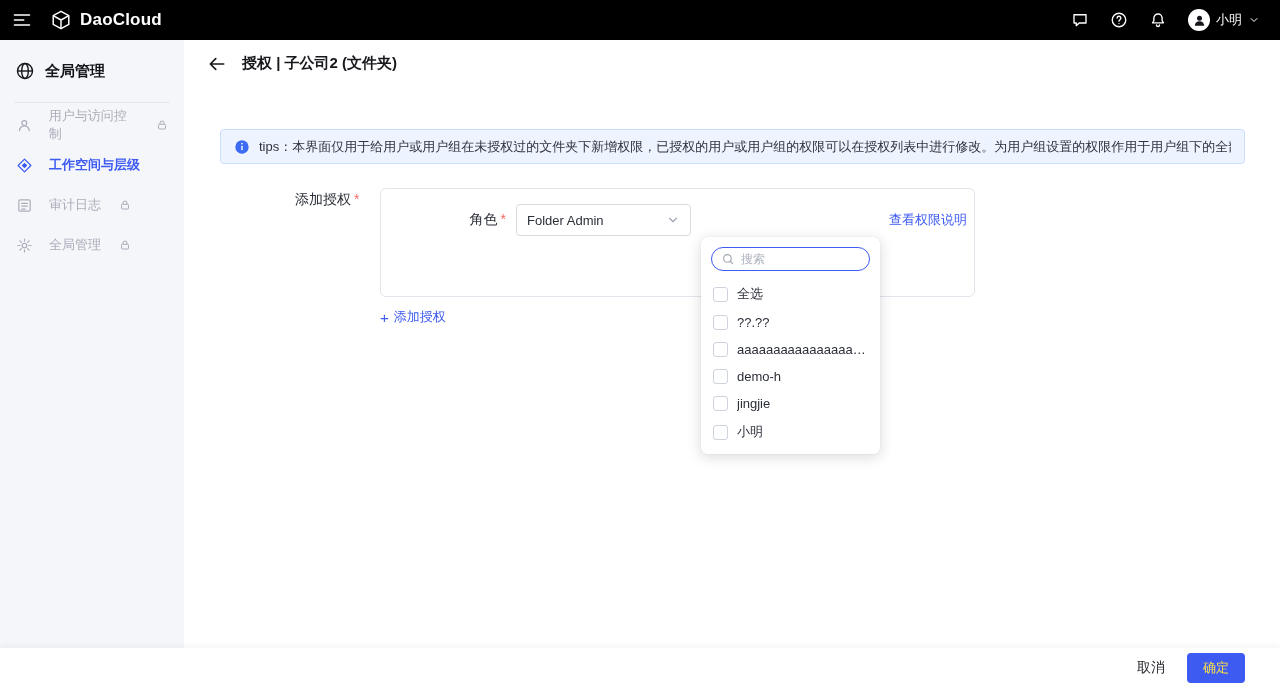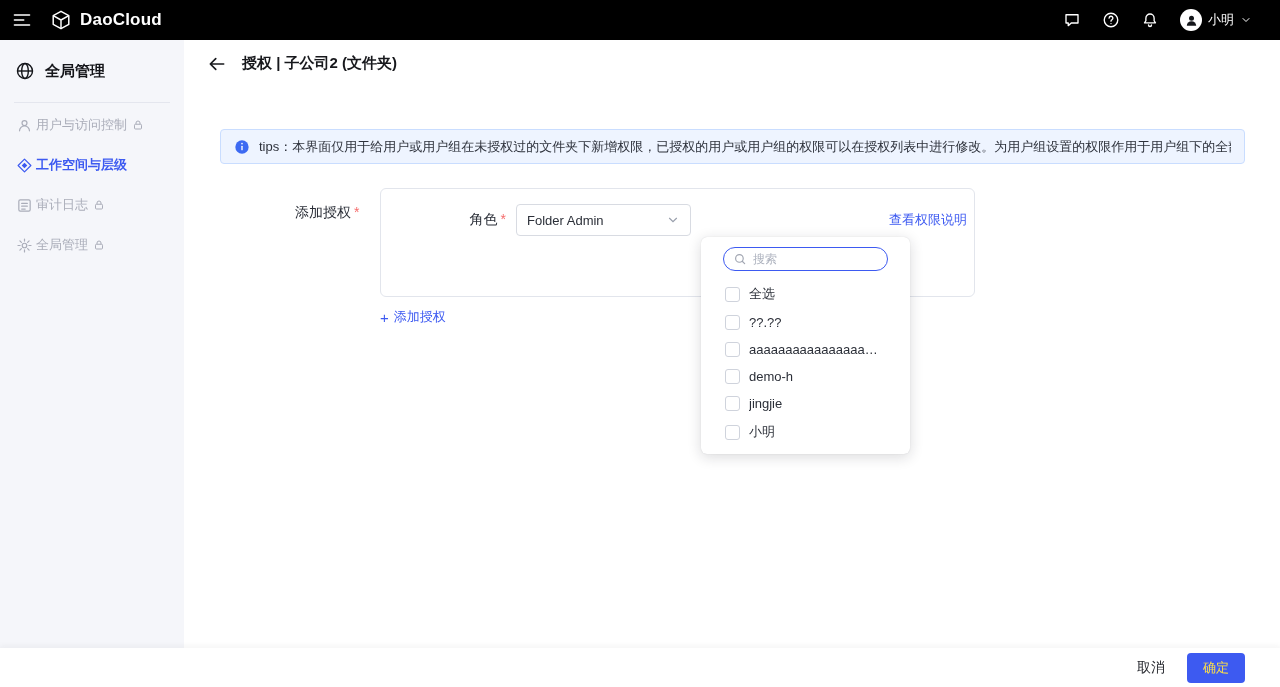--- a/index.html
+++ b/index.html
@@ -1,66 +1,66 @@
 <!DOCTYPE html>
 <html style="--primary: #3d5af1; --topbar-bg: #000000; --sidebar-bg: #f5f6fa; --tips-bg: #eef4ff; --tips-border: #c9ddff; --required-red: #f56c6c;"><head>
 <meta charset="utf-8">
 <style>
   * { margin:0; padding:0; box-sizing:border-box; }
   html,body { width:1280px; height:687px; overflow:hidden; }
   body { font-family:"Liberation Sans","DejaVu Sans",sans-serif; background:#fff; color:#26282e; }
   .app { position:relative; width:1280px; height:687px; display:flex; flex-direction:column; }
 
   
-  .topbar { flex:0 0 40px; height:40px; background:var(--topbar-bg,#000); display:flex; align-items:center; justify-content:space-between; padding:0 28px 0 12px; color:#fff; }
+  .topbar { flex:0 0 40px; height:40px; background:var(--topbar-bg,#000); display:flex; align-items:center; justify-content:space-between; padding:0 20px 0 12px; color:#fff; }
   .tb-left { display:flex; align-items:center; gap:18px; }
   .icon-btn { background:none; border:none; color:#fff; display:inline-flex; align-items:center; cursor:pointer; padding:0; }
   .brand { display:flex; align-items:center; gap:8px; cursor:pointer; }
   .brand-text { font-weight:bold; font-size:17px; letter-spacing:.2px; }
   .tb-right { display:flex; align-items:center; gap:21px; }
   .avatar { width:22px; height:22px; border-radius:50%; background:#fff; display:inline-flex; align-items:center; justify-content:center; }
   .user-wrap { display:flex; align-items:center; gap:6px; cursor:pointer; font-size:13px; }
 
   
   .layout { flex:1 1 auto; display:flex; min-height:0; }
   .sidebar { flex:0 0 184px; width:184px; background:var(--sidebar-bg,#f5f6fa); padding-top:12px; }
   .sb-title { display:flex; align-items:center; gap:10px; padding:0 15px; height:38px; font-size:15px; font-weight:bold; color:#15161a;font-family:Liberation Serif, serif; }
   .sb-divider { height:1px; background:#e4e6ee; margin:12px 14px 2px; }
-  .sb-item { display:flex; align-items:center; gap:3px; padding:0 16px; height:40px; font-size:13px; cursor:pointer; }
+  .sb-item { display:flex; align-items:center; gap:16px; padding:0 16px; height:40px; font-size:13px; cursor:pointer; }
   .sb-item.locked { color:#aaadb9; }
   .sb-item.active { color:var(--primary,#3d5af1); font-weight:bold; }
   .lock { display:inline-flex; margin-left:2px; }
 
   
   .main { flex:1 1 auto; position:relative; background:#fff; }
   .page-header { position:absolute; left:23px; top:14px; display:flex; align-items:flex-start; gap:15px; }
   .back-btn { background:none; border:none; cursor:pointer; display:inline-flex; padding:0; }
   .page-title { font-size:15px; font-weight:bold; color:#17181c; }
 
   .tips { position:absolute; left:36px; top:89px; width:1025px; height:35px; background:var(--tips-bg,#eef4ff); border:1px solid var(--tips-border,#c9ddff); border-radius:4px; display:flex; align-items:center; gap:9px; padding:0 13px; font-size:13px; color:#2e323c; }
   .tips-text { white-space:nowrap; overflow:hidden; }
 
-  .section-label { position:absolute; left:111px; top:149px; font-size:14px; color:#2b2f38; line-height:20px;margin-top:13px; }
+  .section-label { position:absolute; left:111px; top:149px; font-size:14px; color:#2b2f38; line-height:20px; }
   .req { color:var(--required-red,#f56c6c); margin-left:3px; }
 
   .card { position:absolute; left:196px; top:148px; width:595px; height:109px; background:#fff; border:1px solid #e2e5ec; border-radius:6px; padding-top:15px; }
   .form-row { display:flex; align-items:center; height:32px; margin-bottom:14px; }
   .form-row label { width:125px; text-align:right; font-size:14px; color:#2b2f38; flex:none; }
   .select { width:175px; height:32px; margin-left:10px; border:1px solid #d8dbe2; border-radius:4px; background:#fff; display:flex; align-items:center; justify-content:space-between; padding:0 10px; font-size:13px; color:#2b2f38; cursor:pointer; flex:none; }
   .select.second { width:177px; margin-left:13px; }
   .select.focused { border-color:var(--primary,#3d5af1); box-shadow:0 0 0 1px rgba(61,90,241,.55); }
   .sel-val { white-space:nowrap; overflow:hidden; text-overflow:ellipsis; }
   .spacer2 { width:177px; margin-left:13px; flex:none; }
   .perm-link { margin-left:8px; font-size:13px; color:var(--primary,#3d5af1); cursor:pointer; text-decoration:none; white-space:nowrap; }
 
   .add-link { position:absolute; left:196px; top:268px; display:flex; align-items:center; gap:5px; font-size:13px; color:var(--primary,#3d5af1); cursor:pointer; text-decoration:none; }
   .add-link .plus { font-size:15px; line-height:1; }
 
   
-  .popup { position:absolute; left:517px; top:197px; width:209px; background:#fff; border-radius:6px; box-shadow:0 3px 14px rgba(23,26,35,.16), 0 0 1px rgba(23,26,35,.18); padding:10px 12px 7px; z-index:20; }
+  .popup { position:absolute; left:517px; top:197px; width:179px; background:#fff; border-radius:6px; box-shadow:0 3px 14px rgba(23,26,35,.16), 0 0 1px rgba(23,26,35,.18); padding:10px 0 7px; z-index:20; }
   .search-pill { margin:0 10px 8px; height:24px; border:1.5px solid var(--primary,#3d5af1); border-radius:999px; display:flex; align-items:center; gap:6px; padding:0 9px; }
   .search-pill input { border:none; outline:none; width:100%; font-size:12px; color:#2b2f38; background:transparent; font-family:inherit; }
   .search-pill input::placeholder { color:#aeb3bf; }
   .opt-list { list-style:none; }
   .opt { display:flex; align-items:center; gap:9px; padding:6px 12px; font-size:13px; color:#2b2f38; cursor:pointer; }
   .cb { width:15px; height:15px; border:1px solid #cfd3dc; border-radius:3px; background:#fff; flex:none; }
   .opt-label { white-space:nowrap; overflow:hidden; text-overflow:ellipsis; max-width:132px; }
 
   
   .footer { flex:0 0 39px; height:39px; background:#fff; display:flex; align-items:center; justify-content:flex-end; gap:22px; padding-right:35px; box-shadow:0 -2px 6px rgba(31,35,41,.05); z-index:5; }

